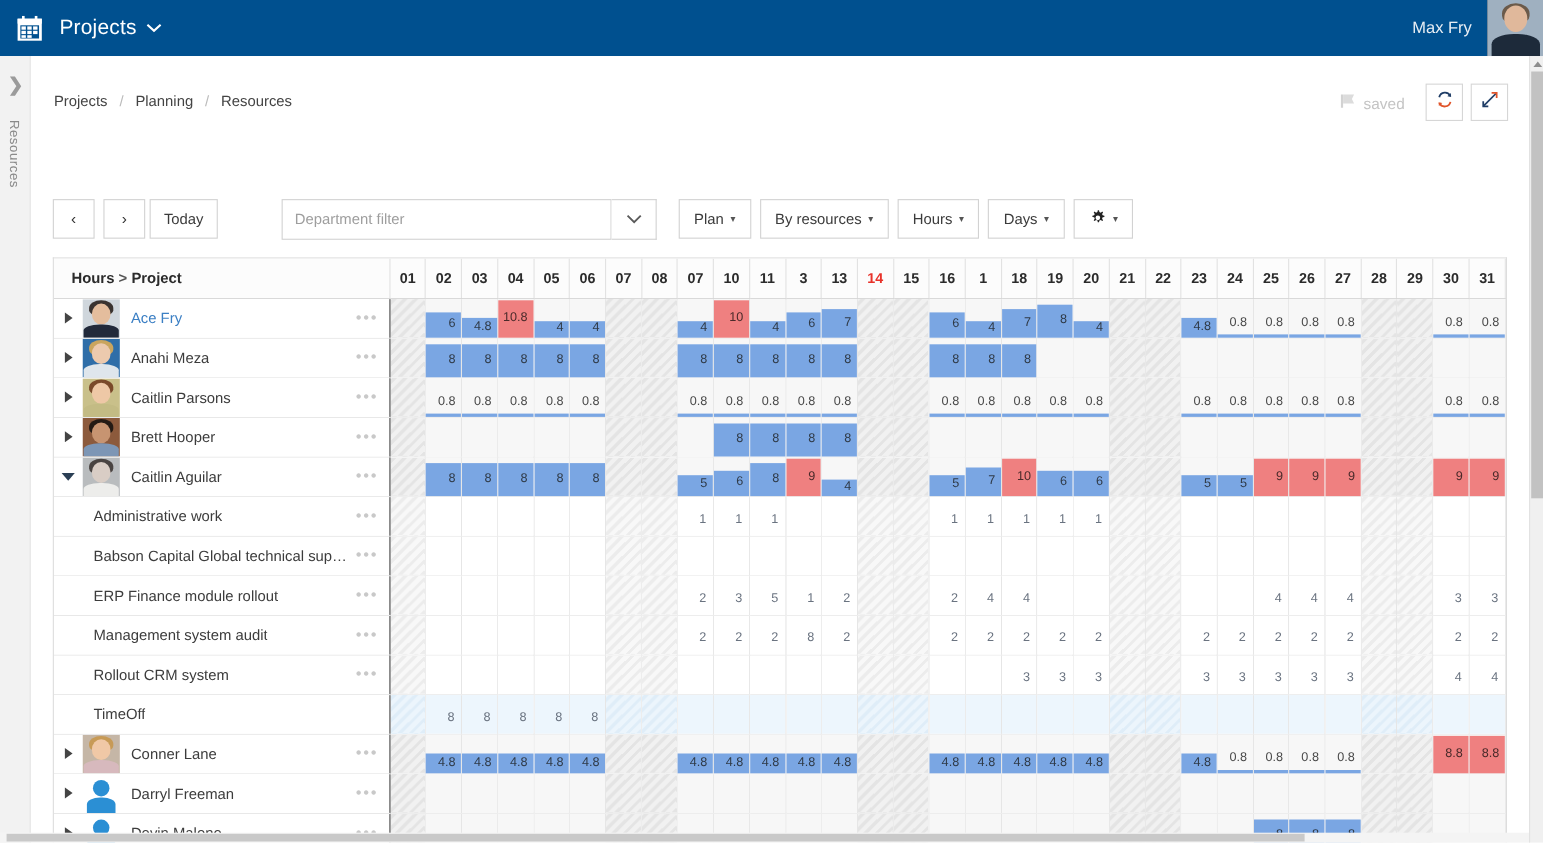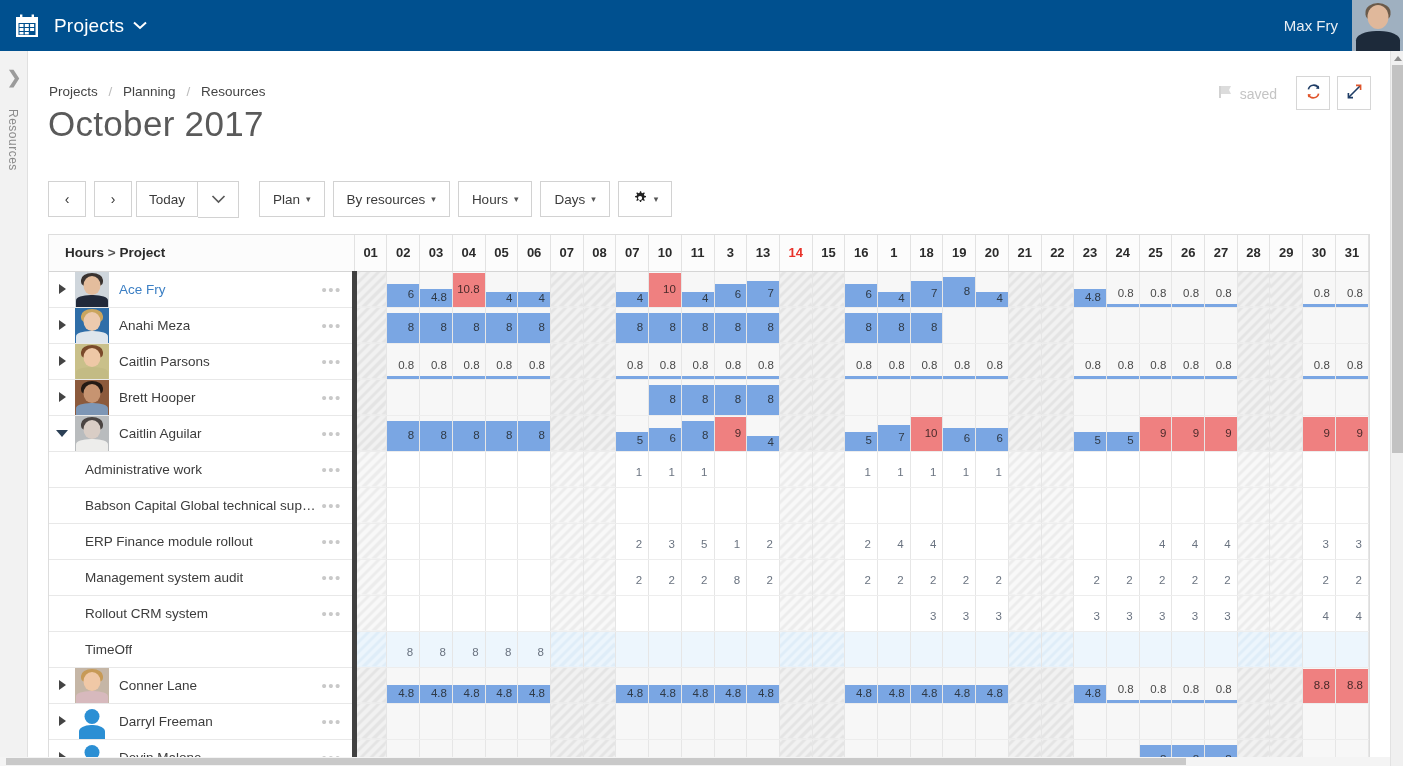--- a/index.html
+++ b/index.html
@@ -132,21 +132,21 @@
     border-bottom: 1px solid #d5d5d5;
     font-size: 13px; font-weight: 700; color: #2b2b2b; text-align: center;
     vertical-align: middle;
   }
   thead th.namecol { text-align: left; padding-left: 16px; font-size: 13.5px; }
   thead th.namecol .gt { color: #555; font-weight: 700; }
   thead th.today-col { color: #e8322a; }
 
   
   td.name {
-    height: 35px; border-right: 5px solid #404040; border-bottom: 1px solid #e8e8e8;
+    height: 35px; border-right: 1px solid #404040; border-bottom: 1px solid #e8e8e8;
     background: #fff; position: relative; vertical-align: middle;
   }
   td.name .namebox { display: flex; align-items: center; height: 35px; position: relative; }
   .twisty {
     width: 26px; flex: 0 0 26px; display: flex; align-items: center; justify-content: center;
     cursor: pointer;
   }
   .twisty .tri-r {
     width: 0; height: 0; border-left: 7px solid #444;
     border-top: 5px solid transparent; border-bottom: 5px solid transparent;
@@ -290,21 +290,20 @@
 <div id="page">
 
   <div id="breadcrumb">
     <a href="#">Projects</a>
     <span class="sep">/</span>
     <a href="#">Planning</a>
     <span class="sep">/</span>
     <a href="#">Resources</a>
   </div>
 
-  <div id="page-title">October 2017</div>
 
   <div id="saved-wrap">
     <span class="save-ico">
       <svg width="16" height="16" viewBox="0 0 16 16">
         <path d="M2 2 L2 14 L4 14 L4 2 Z" fill="#d2d2d2"></path>
         <path d="M4 2 L14 2 L12 6 L14 10 L4 10 Z" fill="#dcdcdc"></path>
       </svg>
     </span>
     <span>saved</span>
   </div>
@@ -329,20 +328,21 @@
         </svg>
       </span>
     </div>
   </div>
 
   <div id="toolbar">
     <button class="tb-btn tb-nav">‹</button>
     <button class="tb-btn tb-nav" style="margin-left:8px">›</button>
     <button class="tb-btn today" style="margin-left:4px">Today</button>
 
+    <input id="dept-filter" type="text" placeholder="Department filter" style="">
     <div id="dept-chev">
       <svg width="15" height="10" viewBox="0 0 15 10">
           <path d="M1.5 2 L7.5 8 L13.5 2" stroke="#5a5a5a" stroke-width="1.7" fill="none"></path>
         </svg>
     </div>
 
     <div class="tb-group">
       <button class="tb-btn">
         <span>Plan</span>
         <span class="caret">▾</span>

